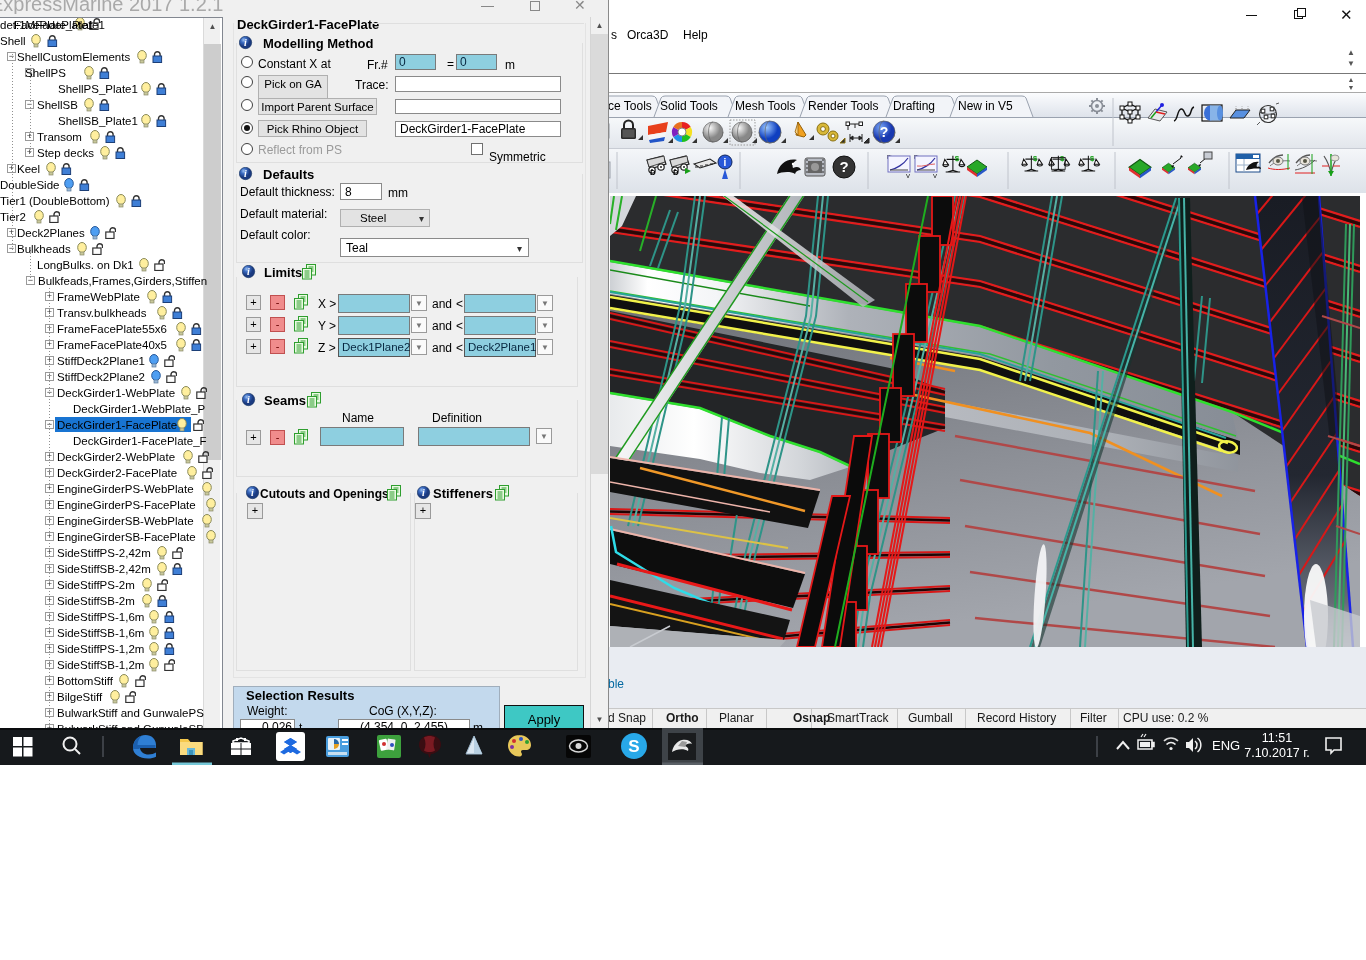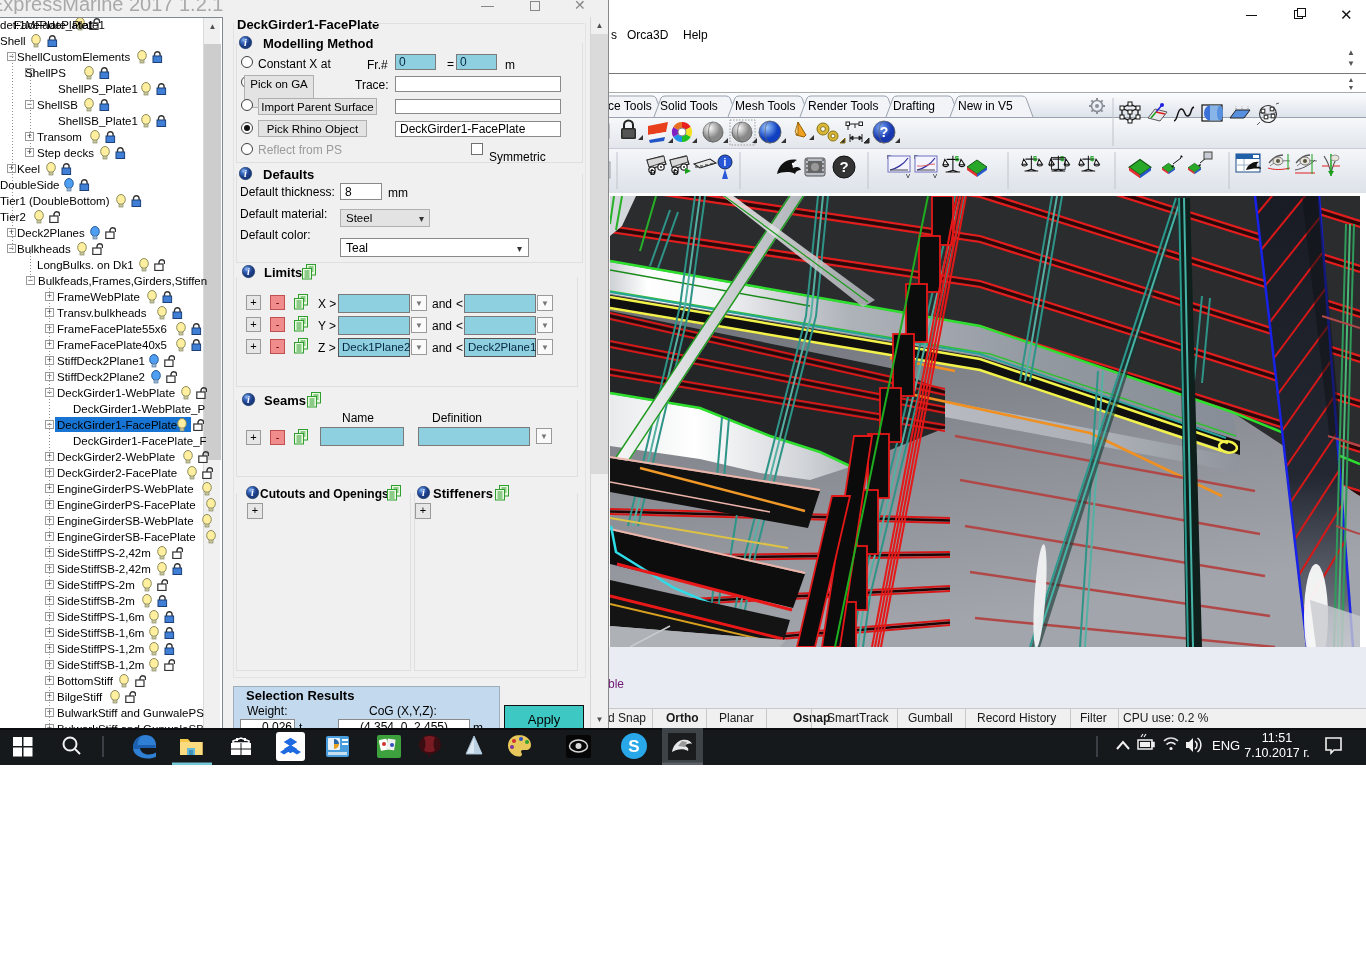--- a/index.html
+++ b/index.html
@@ -632,21 +632,21 @@
 <polyline points="736,28 724,451" fill="none" stroke="#2f9a5a" stroke-width="2"></polyline>
       <polyline points="740,28 728,451" fill="none" stroke="#4ab877" stroke-width="2"></polyline>
       <polyline points="744,28 732,451" fill="none" stroke="#2f9a5a" stroke-width="2"></polyline>
 <polygon points="700,404 750,420 750,451 706,451" fill="#c8cbd0" opacity="0.8"></polygon>
 <line x1="712" y1="120" x2="750" y2="132" stroke="#b04848" stroke-width="2"></line>
 <line x1="718" y1="240" x2="750" y2="250" stroke="#b04848" stroke-width="2"></line>
 <line x1="726" y1="330" x2="750" y2="338" stroke="#b04848" stroke-width="2"></line>
 </svg>
 
 <div class="abs" style="left:0;top:647px;width:766px;height:61px;background:#e9ecf2">
-<span class="abs" style="left:8px;top:30px;font-size:12px;color:#701a75">ble</span>
+<span class="abs" style="left:8px;top:30px;font-size:12px;color:#0369a1">ble</span>
     </div>
 
 <div class="abs" id="status" style="left:0;top:708px;width:766px;height:21px;background:#f0f0f0;border-top:1px solid #c8c8c8">
 <span class="cell" style="left:0;width:52px;border-left:none">d Snap</span>
 <span class="cell b" style="left:52px;width:54px;padding-left:13px">Ortho</span>
 <span class="cell" style="left:106px;width:54px;padding-left:12px">Planar</span>
 <span class="cell b" style="left:166px;width:51px;padding-left:26px">Osnap</span>
 <span class="cell" style="left:211px;width:86px;padding-left:15px">SmartTrack</span>
 <span class="cell" style="left:297px;width:68px;padding-left:10px">Gumball</span>
 <span class="cell" style="left:365px;width:105px;padding-left:11px">Record History</span>
@@ -1084,21 +1084,21 @@
       </svg>
 <div class="lbl b" style="left:35px;top:22px;font-size:13px">Modelling Method</div>
 <div class="radio" style="left:13px;top:42px"></div>
 <div class="lbl" style="left:30px;top:43px">Constant X at</div>
 <div class="lbl" style="left:139px;top:44px">Fr.#</div>
 <div class="blu" style="left:167px;top:40px;width:41px;height:16px">0</div>
 <div class="lbl" style="left:219px;top:43px">=</div>
 <div class="blu" style="left:228px;top:40px;width:41px;height:16px">0</div>
 <div class="lbl" style="left:277px;top:44px">m</div>
 <div class="radio" style="left:13px;top:62px"></div>
-<div class="btn" style="left:16px;top:61px;width:70px;height:33px;line-height:16px">Pick on GA</div>
+<div class="btn" style="left:30px;top:61px;width:70px;height:33px;line-height:16px">Pick on GA</div>
 <div class="lbl" style="left:127px;top:64px">Trace:</div>
 <div class="inp" style="left:167px;top:62px;width:166px;height:16px"></div>
 <div class="radio" style="left:13px;top:85px"></div>
 <div class="btn" style="left:30px;top:84px;width:119px;height:17px;line-height:16px">Import Parent Surface</div>
 <div class="inp" style="left:167px;top:85px;width:166px;height:15px"></div>
 <div class="radio on" style="left:13px;top:108px"></div>
 <div class="btn" style="left:30px;top:106px;width:109px;height:17px;line-height:16px">Pick Rhino Object</div>
 <div class="inp" style="left:167px;top:107px;width:166px;height:16px;font-size:12px;line-height:15px;padding-left:4px">DeckGirder1-FacePlate</div>
 <div class="radio" style="left:13px;top:129px"></div>
 <div class="lbl gray" style="left:30px;top:129px">Reflect from PS</div>
@@ -1107,21 +1107,21 @@
 <div class="gb" style="left:8px;top:160px;width:347px;height:89px"></div>
 <div style="position:absolute;left:10px;top:153px;width:80px;height:14px;background:#f0f0f0"></div>
 <svg style="position:absolute;left:11px;top:153px" width="14" height="14">
         <use href="#info"></use>
       </svg>
 <div class="lbl b" style="left:35px;top:153px;font-size:13px">Defaults</div>
 <div class="lbl" style="left:12px;top:171px">Default thickness:</div>
 <div class="inp" style="left:112px;top:169px;width:42px;height:17px;font-size:12px;line-height:16px;padding-left:4px">8</div>
 <div class="lbl" style="left:160px;top:172px">mm</div>
 <div class="lbl" style="left:12px;top:193px">Default material:</div>
-<div class="btn" style="left:112px;top:195px;width:90px;height:18px;text-align:left;line-height:17px;padding-left:5px">Steel<span style="position:absolute;right:5px;top:0;color:#333;font-size:10px">▾</span></div>
+<div class="btn" style="left:112px;top:195px;width:90px;height:18px;text-align:left;line-height:17px;padding-left:19px">Steel<span style="position:absolute;right:5px;top:0;color:#333;font-size:10px">▾</span></div>
 <div class="lbl" style="left:12px;top:214px">Default color:</div>
 <div class="inp" style="left:112px;top:224px;width:189px;height:19px;font-size:12px;line-height:18px;padding-left:5px">Teal<span style="position:absolute;right:6px;top:1px;color:#333;font-size:10px">▾</span></div>
 <div class="gb" style="left:8px;top:263px;width:342px;height:110px"></div>
 <div style="position:absolute;left:10px;top:256px;width:60px;height:14px;background:#f0f0f0"></div>
 <svg style="position:absolute;left:14px;top:251px" width="14" height="14">
         <use href="#info"></use>
       </svg>
 <div class="lbl b" style="left:36px;top:251px;font-size:13px">Limits</div>
 <svg style="position:absolute;left:74px;top:250px" width="18" height="17">
         <use href="#copy"></use>

